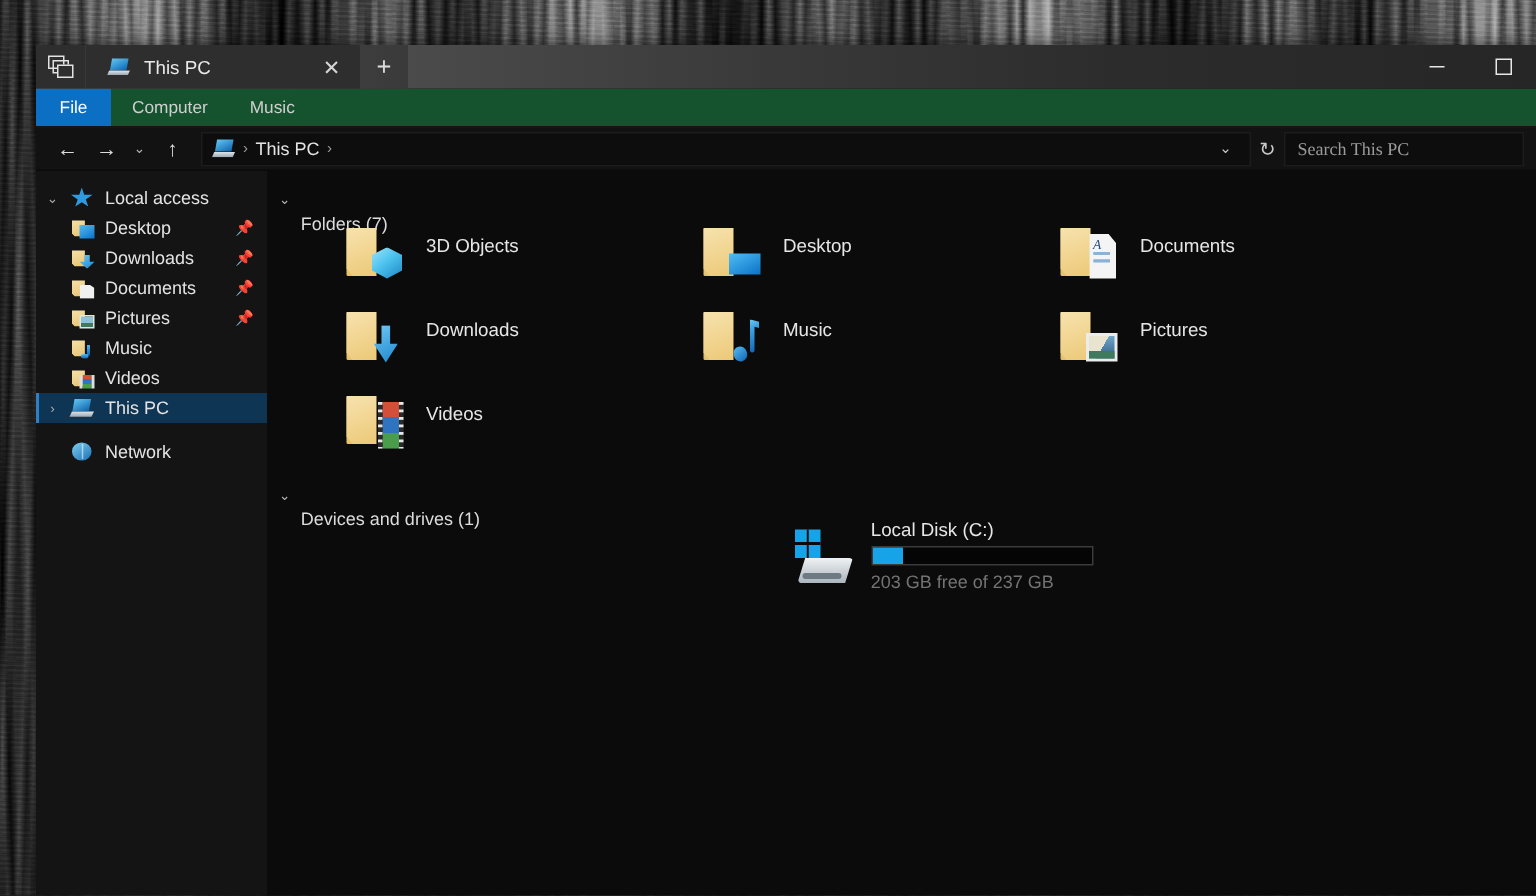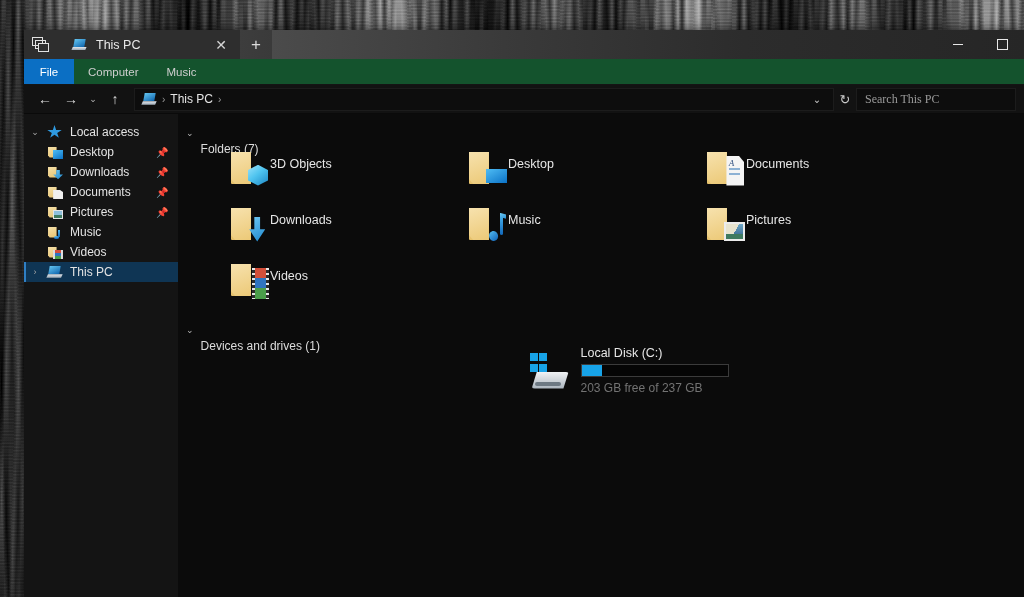--- a/index.html
+++ b/index.html
@@ -198,21 +198,21 @@
   .group-chev { color: #b6b6b6; font-size: 9px; }
   .group-title { color: #dcdcdc; font-size: 12px; margin-top: 32px; }
 
   .grid {
     display: grid;
     grid-template-columns: 238px 238px 238px;
     row-gap: 9px;
     margin-bottom: 14px;
   }
   .tile {
-    display: flex; align-items: flex-start; gap: 0;
+    display: flex; align-items: flex-start; gap: 14px;
     height: 47px; padding-left: 44px;
   }
   .tile-icon { width: 40px; height: 40px; flex: none; position: relative; }
   .tile-label { color: #e6e6e6; font-size: 12.5px; padding-top: 9px; }
 
   
   .drive-row { display: flex; align-items: flex-start; gap: 11px; padding-left: 44px; justify-content: center; }
   .drive-icon { width: 44px; height: 40px; position: relative; flex: none; margin-top: 6px; }
   .drive-info { padding-top: 1px; }
   .drive-name { color: #e6e6e6; font-size: 12.5px; margin-bottom: 4px; }
@@ -550,20 +550,28 @@
         <span class="nav-chev">›</span>
         <span class="nav-icon">
             <span class="pcicon">
               <span class="screen"></span>
               <span class="base"></span>
             </span>
           </span>
         <span class="nav-label">This PC</span>
       </div>
 
+      <div class="nav-row top">
+        <span class="nav-icon">
+            <span class="globe">
+              <span class="g"></span>
+            </span>
+          </span>
+        <span class="nav-label">Network</span>
+      </div>
     </div>
 
     <div class="content">
 
       <div class="group-head">
         <span class="group-chev">⌄</span>
         <span class="group-title">Folders (7)</span>
       </div>
 
       <div class="grid">

